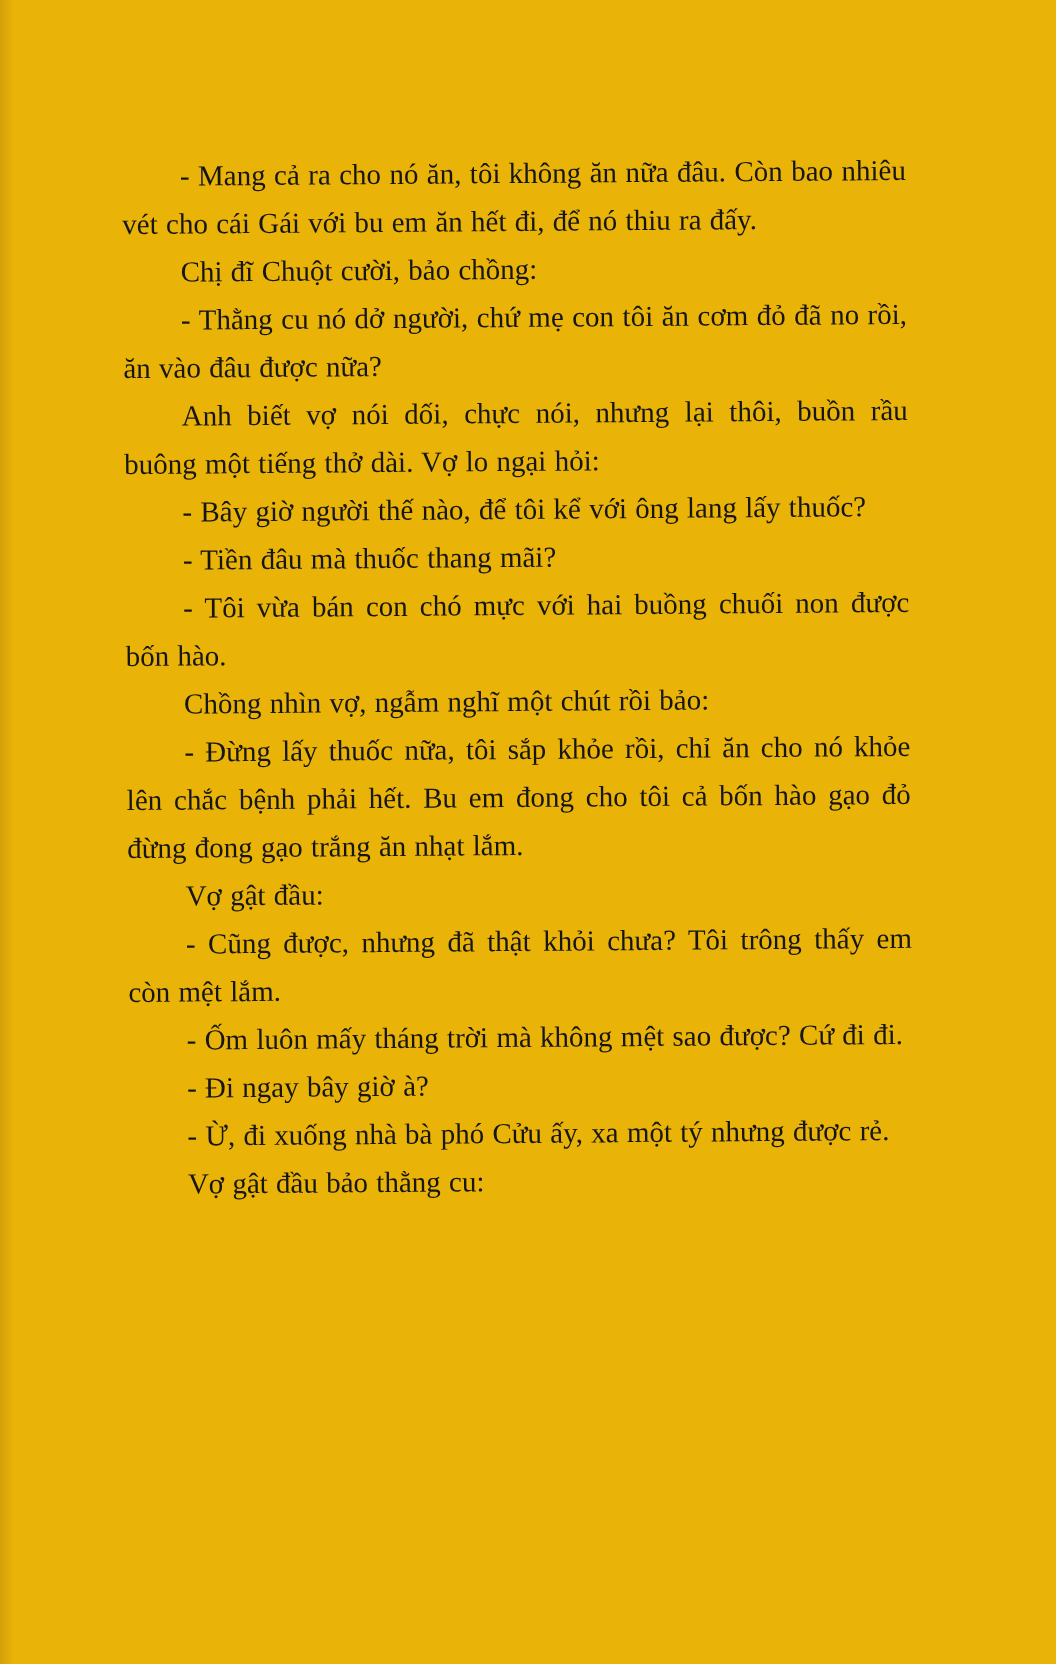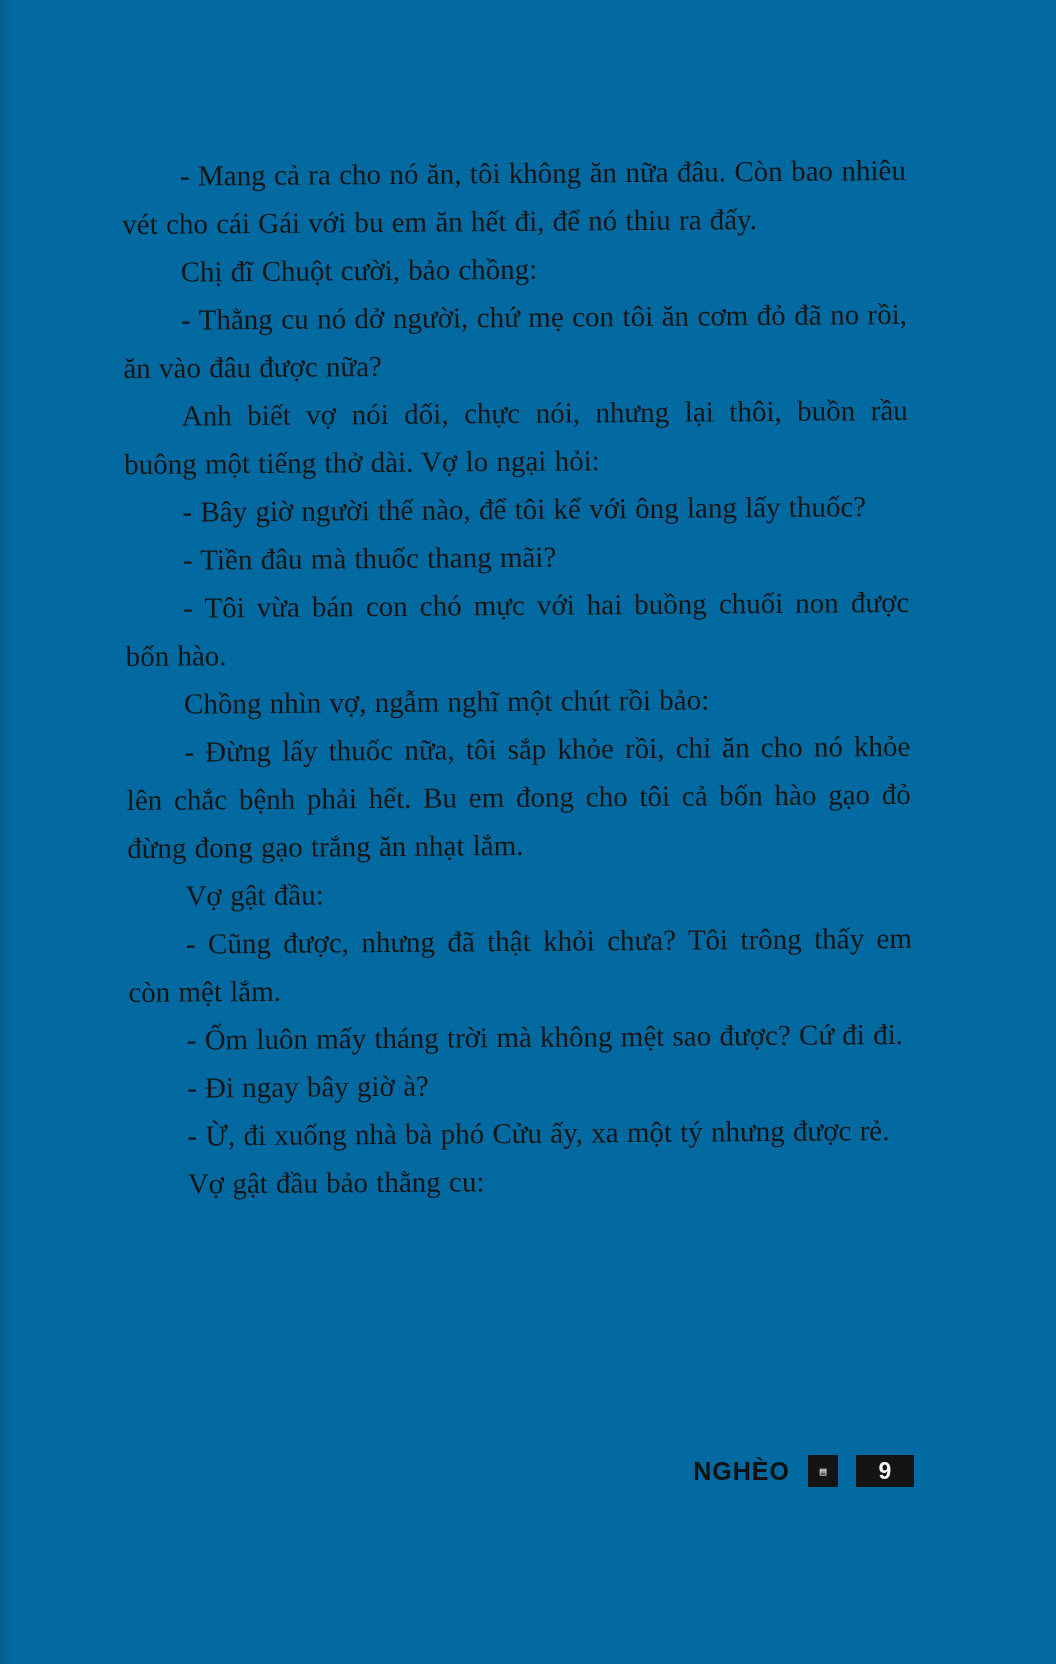--- a/index.html
+++ b/index.html
@@ -9,21 +9,21 @@
     height: 1664px;
     background: #ffffff;
     overflow: hidden;
     font-family: "Liberation Serif", serif;
   }
 
   .page {
     position: relative;
     width: 1056px;
     height: 1664px;
-    background: #0369a1;
+    background: #eab308;
   }
 
   
   .scan-edge {
     position: absolute;
     left: 0; top: 0; bottom: 0;
     width: 14px;
     background: linear-gradient(to right, rgba(0,0,0,0.10), rgba(0,0,0,0));
     pointer-events: none;
   }
@@ -110,21 +110,14 @@
       <p class="para">Chồng nhìn vợ, ngẫm nghĩ một chút rồi bảo:</p>
       <p class="para">- Đừng lấy thuốc nữa, tôi sắp khỏe rồi, chỉ ăn cho nó khỏe lên chắc bệnh phải hết. Bu em đong cho tôi cả bốn hào gạo đỏ đừng đong gạo trắng ăn nhạt lắm.</p>
       <p class="para">Vợ gật đầu:</p>
       <p class="para">- Cũng được, nhưng đã thật khỏi chưa? Tôi trông thấy em còn mệt lắm.</p>
       <p class="para">- Ốm luôn mấy tháng trời mà không mệt sao được? Cứ đi đi.</p>
       <p class="para">- Đi ngay bây giờ à?</p>
       <p class="para">- Ừ, đi xuống nhà bà phó Cửu ấy, xa một tý nhưng được rẻ.</p>
       <p class="para">Vợ gật đầu bảo thằng cu:</p>
     </div>
 
-  <div class="footer">
-    <span class="footer-title">NGHÈO</span>
-    <span class="footer-mark">
-        <span>▤</span>
-      </span>
-    <span class="footer-pagebox">9</span>
-  </div>
 
 </div>
 
 </body></html>

